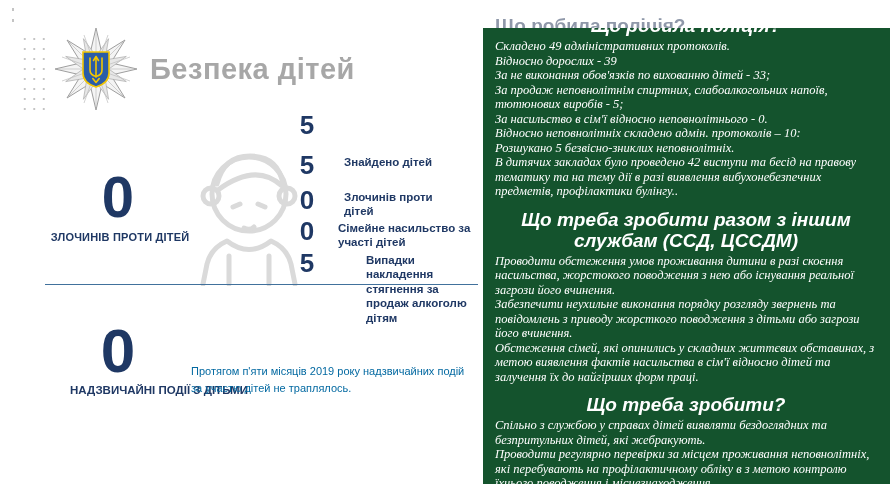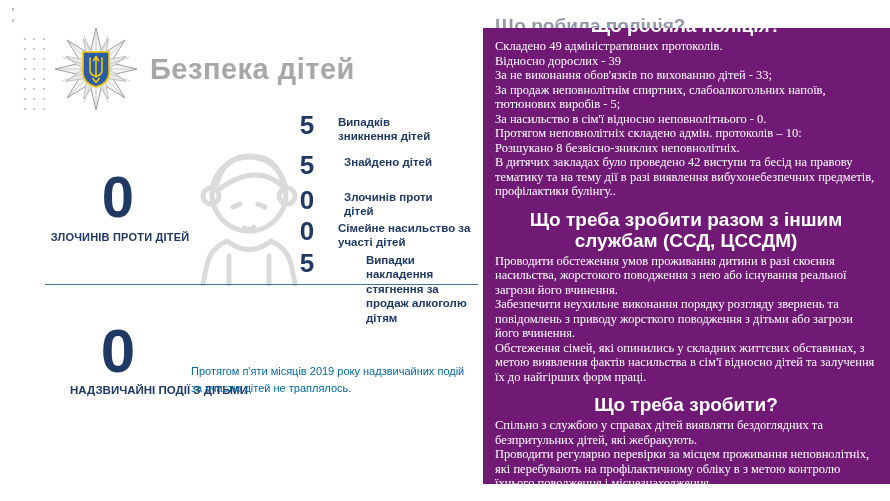--- a/index.html
+++ b/index.html
@@ -39,21 +39,21 @@
   .mini-label { margin-left:12px; padding-top:3px; color:#1f3864; font-size:11.5px; font-weight:bold; line-height:1.25; }
   .ms0 { top:112px; } .ms1 { top:152px; } .ms2 { top:187px; } .ms3 { top:218px; } .ms4 { top:250px; }
 
   .divider { position:absolute; left:45px; top:284px; width:433px; height:0;
     border-top:1.5px solid #41719c; }
 
   
   .ghost-heading { position:absolute; left:495px; top:15px; z-index:0;
     font-size:19px; font-weight:bold; color:#8f98a9; line-height:21px; white-space:nowrap; }
   .panel { position:absolute; left:483px; top:28px; width:407px; height:456px; z-index:1;
-    background:#701a75; padding:0 13px 20px 12px; overflow:hidden; }
+    background:#14532d; padding:0 13px 20px 12px; overflow:hidden;font-style:italic; }
   .ph { color:#ffffff; font-size:19px; font-weight:bold; line-height:21px; margin:10px 0 3px;text-align:center; }
   .ph.first { margin:-13px 0 3px; }
   .pline { color:#ffffff; font-family:"Liberation Serif", serif; font-size:12.5px; line-height:1.16; }
 </style>
 </head>
 <body>
 
 <div class="slide">
 
   <div class="dots-corner"></div>
@@ -104,21 +104,20 @@
     <path d="M11,152 L15,132 Q19,116 35,109 Q57,126 79,109 Q95,116 99,132 L103,152"></path>
     <path d="M37,124 V152"></path>
     <path d="M77,124 V152"></path>
   </svg>
 
   <div class="big-num crimes-num">0</div>
   <div class="crimes-label">ЗЛОЧИНІВ ПРОТИ ДІТЕЙ</div>
 
   <div class="mini-stat ms0">
     <span class="mini-num">5</span>
-    <span class="mini-label" style="width:112px;">Випадків зникнення дітей</span>
   </div>
   <div class="mini-stat ms1">
     <span class="mini-num">5</span>
     <span class="mini-label" style="padding-left:6px;">Знайдено дітей</span>
   </div>
   <div class="mini-stat ms2">
     <span class="mini-num">0</span>
     <span class="mini-label" style="width:110px;padding-left:6px;">Злочинів проти дітей</span>
   </div>
   <div class="mini-stat ms3">
@@ -138,22 +137,22 @@
 
   <div class="ghost-heading">Що робила поліція?</div>
 
   <div class="panel">
     <h2 class="ph first">Що робила поліція?</h2>
     <div class="pline">Складено 49 адміністративних  протоколів.</div>
     <div class="pline">Відносно дорослих  - 39</div>
     <div class="pline">За не виконання обов'язків  по вихованню дітей  - 33;</div>
     <div class="pline">За продаж неповнолітнім спиртних, слабоалкогольних  напоїв, тютюнових виробів  - 5;</div>
     <div class="pline">За насильство в сім'ї  відносно неповнолітнього - 0.</div>
-    <div class="pline">Протягом  неповнолітніх складено адмін.  протоколів – 10:</div>
-    <div class="pline">Розшукано 8 безвісно-зниклих  неповнолітніх.</div>
+    <div class="pline">Відносно  неповнолітніх складено адмін.  протоколів – 10:</div>
+    <div class="pline">Розшукано 5 безвісно-зниклих  неповнолітніх.</div>
     <div class="pline">В дитячих закладах  було проведено 42 виступи та бесід  на правову тематику та на тему дії  в разі виявлення вибухонебезпечних  предметів, профілактики булінгу..</div>
 
     <h2 class="ph">Що треба зробити разом з іншим  службам (ССД, ЦССДМ)</h2>
     <div class="pline">Проводити обстеження умов  проживання дитини в разі скоєння насильства, жорстокого поводження з нею або існування  реальної  загрози  його вчинення.</div>
     <div class="pline">Забезпечити неухильне виконання порядку розгляду  звернень та повідомлень з приводу жорсткого  поводження з дітьми  або загрози його вчинення.</div>
     <div class="pline">Обстеження сімей,  які  опинились у складних  життєвих обставинах, з метою виявлення фактів  насильства в сім'ї  відносно дітей  та залучення їх  до найгірших форм  праці.</div>
 
     <h2 class="ph">Що треба зробити?</h2>
     <div class="pline">Спільно з службою у справах дітей  виявляти бездоглядних  та безпритульних дітей,  які  жебракують.</div>
     <div class="pline">Проводити регулярно перевірки  за місцем  проживання неповнолітніх, які перебувають на профілактичному  обліку в з метою контролю їхнього  поводження і місцезнаходження.</div>

